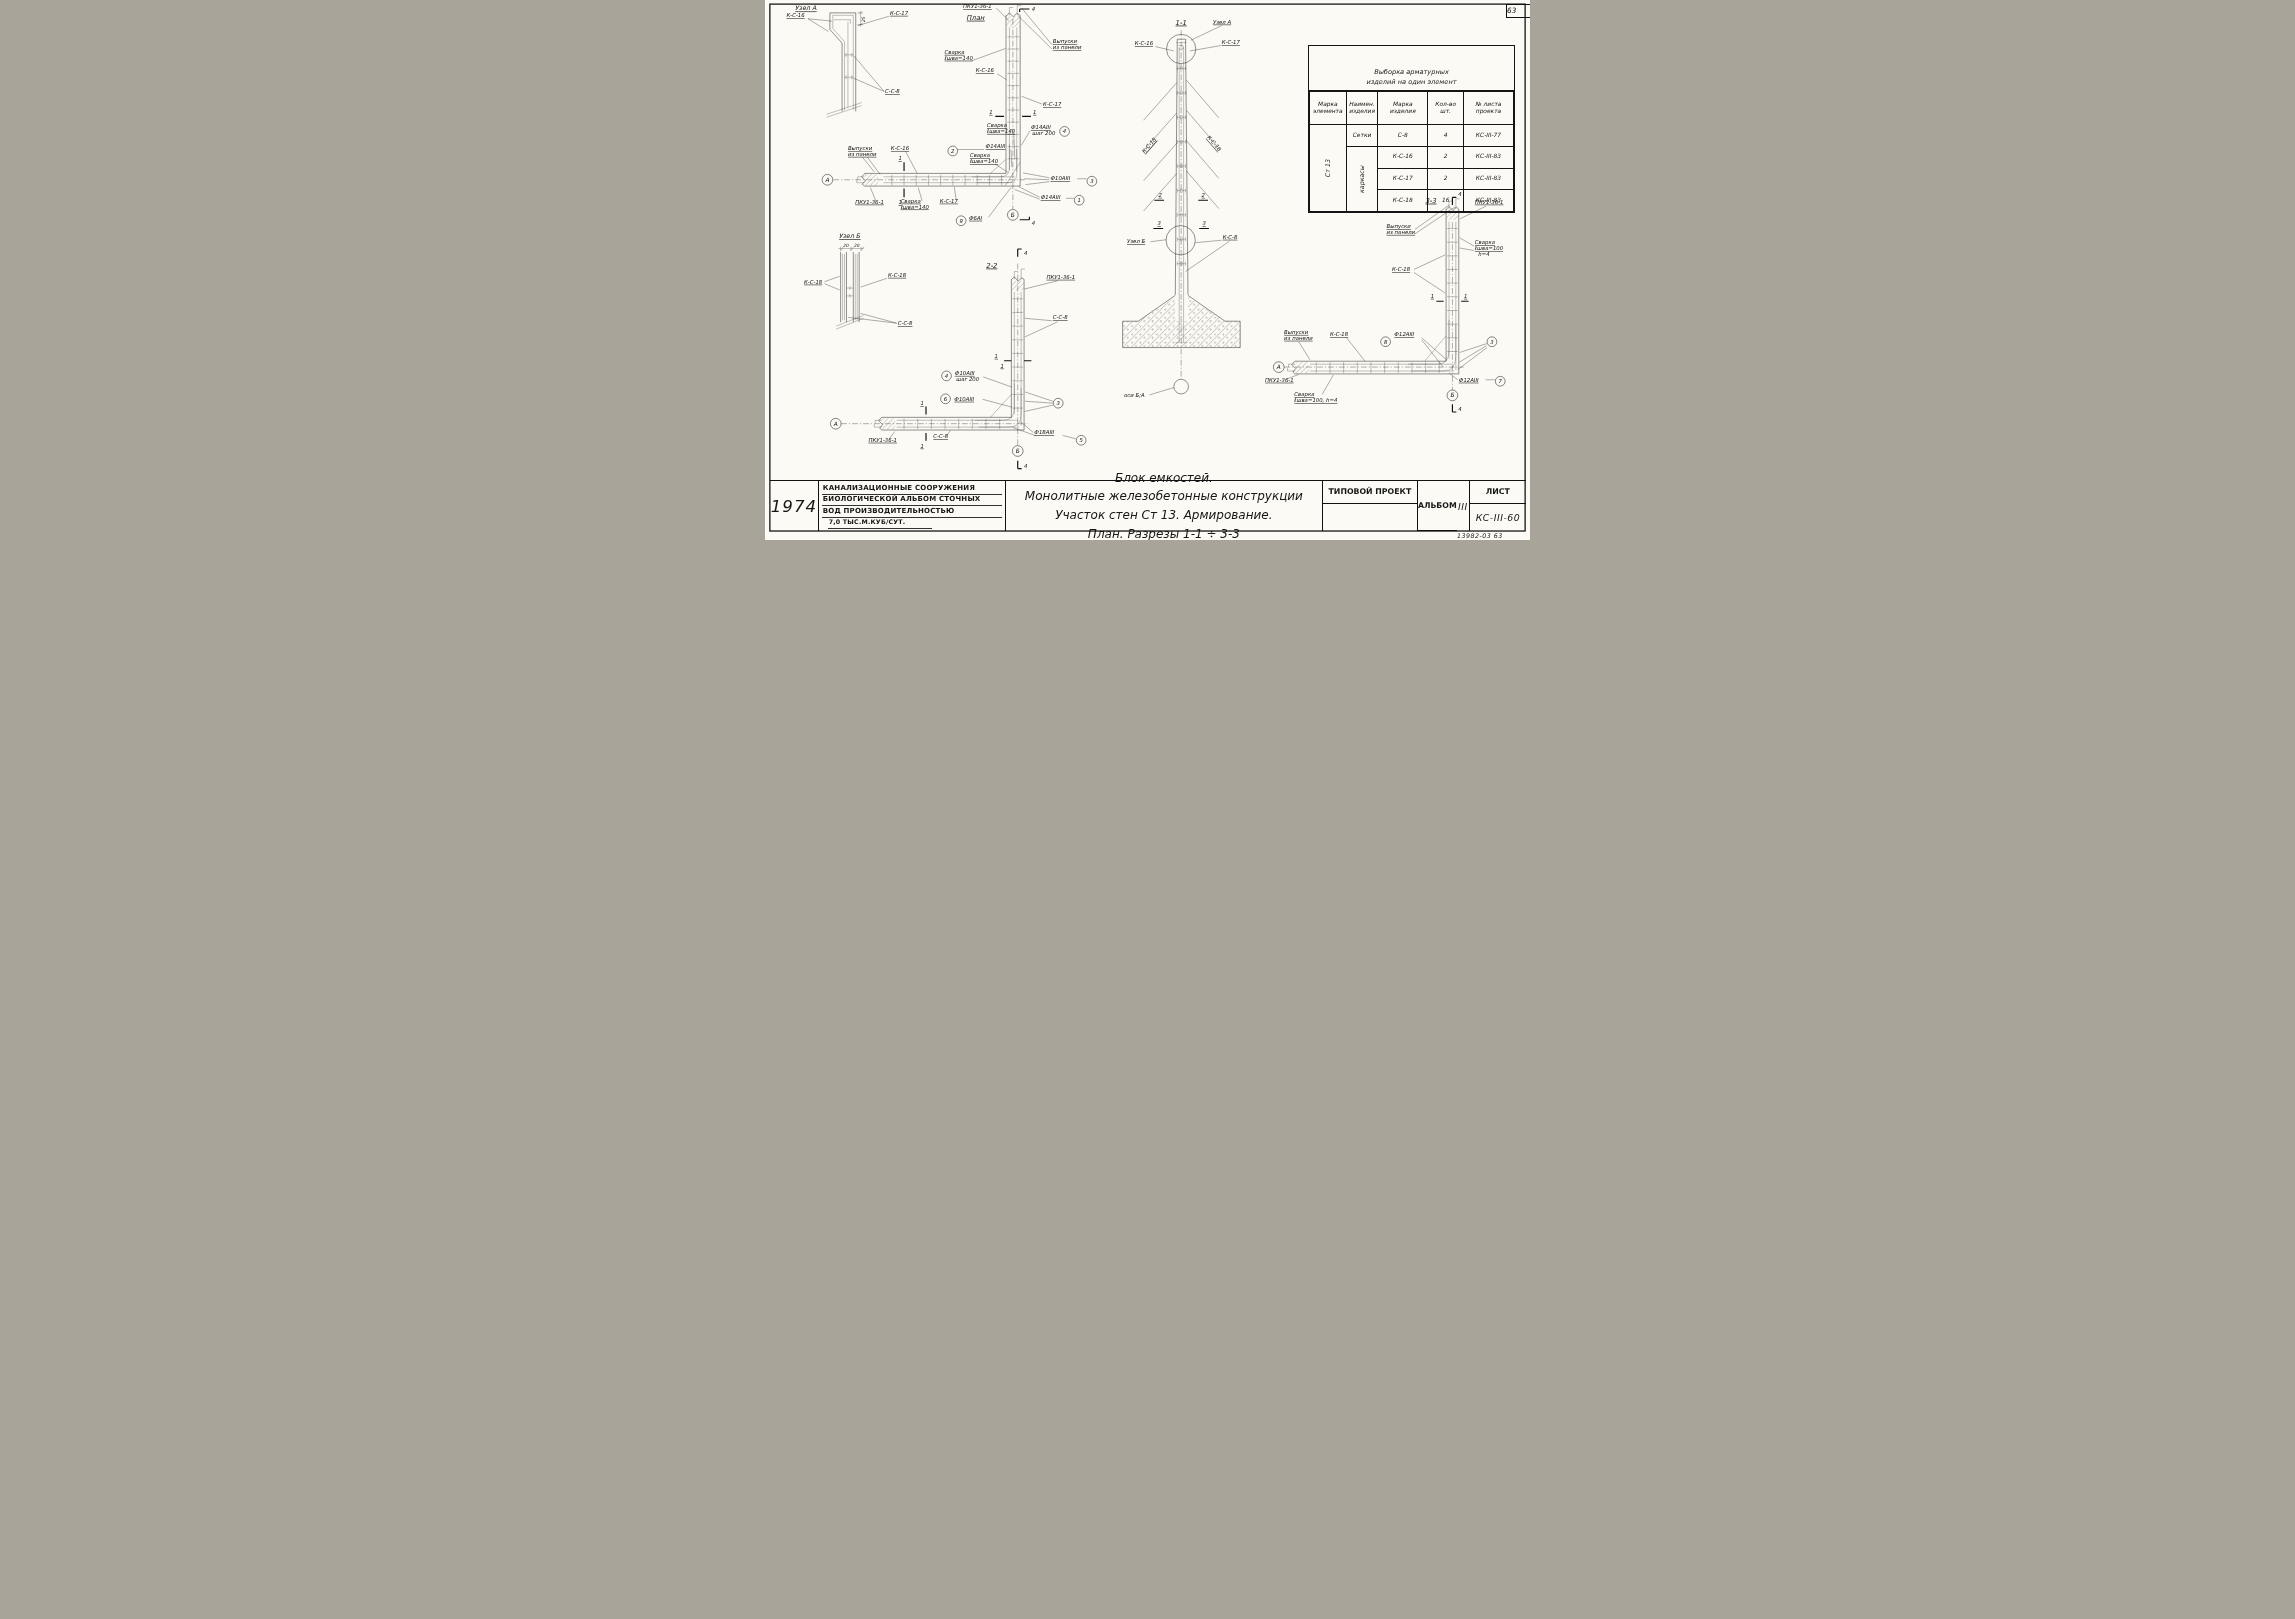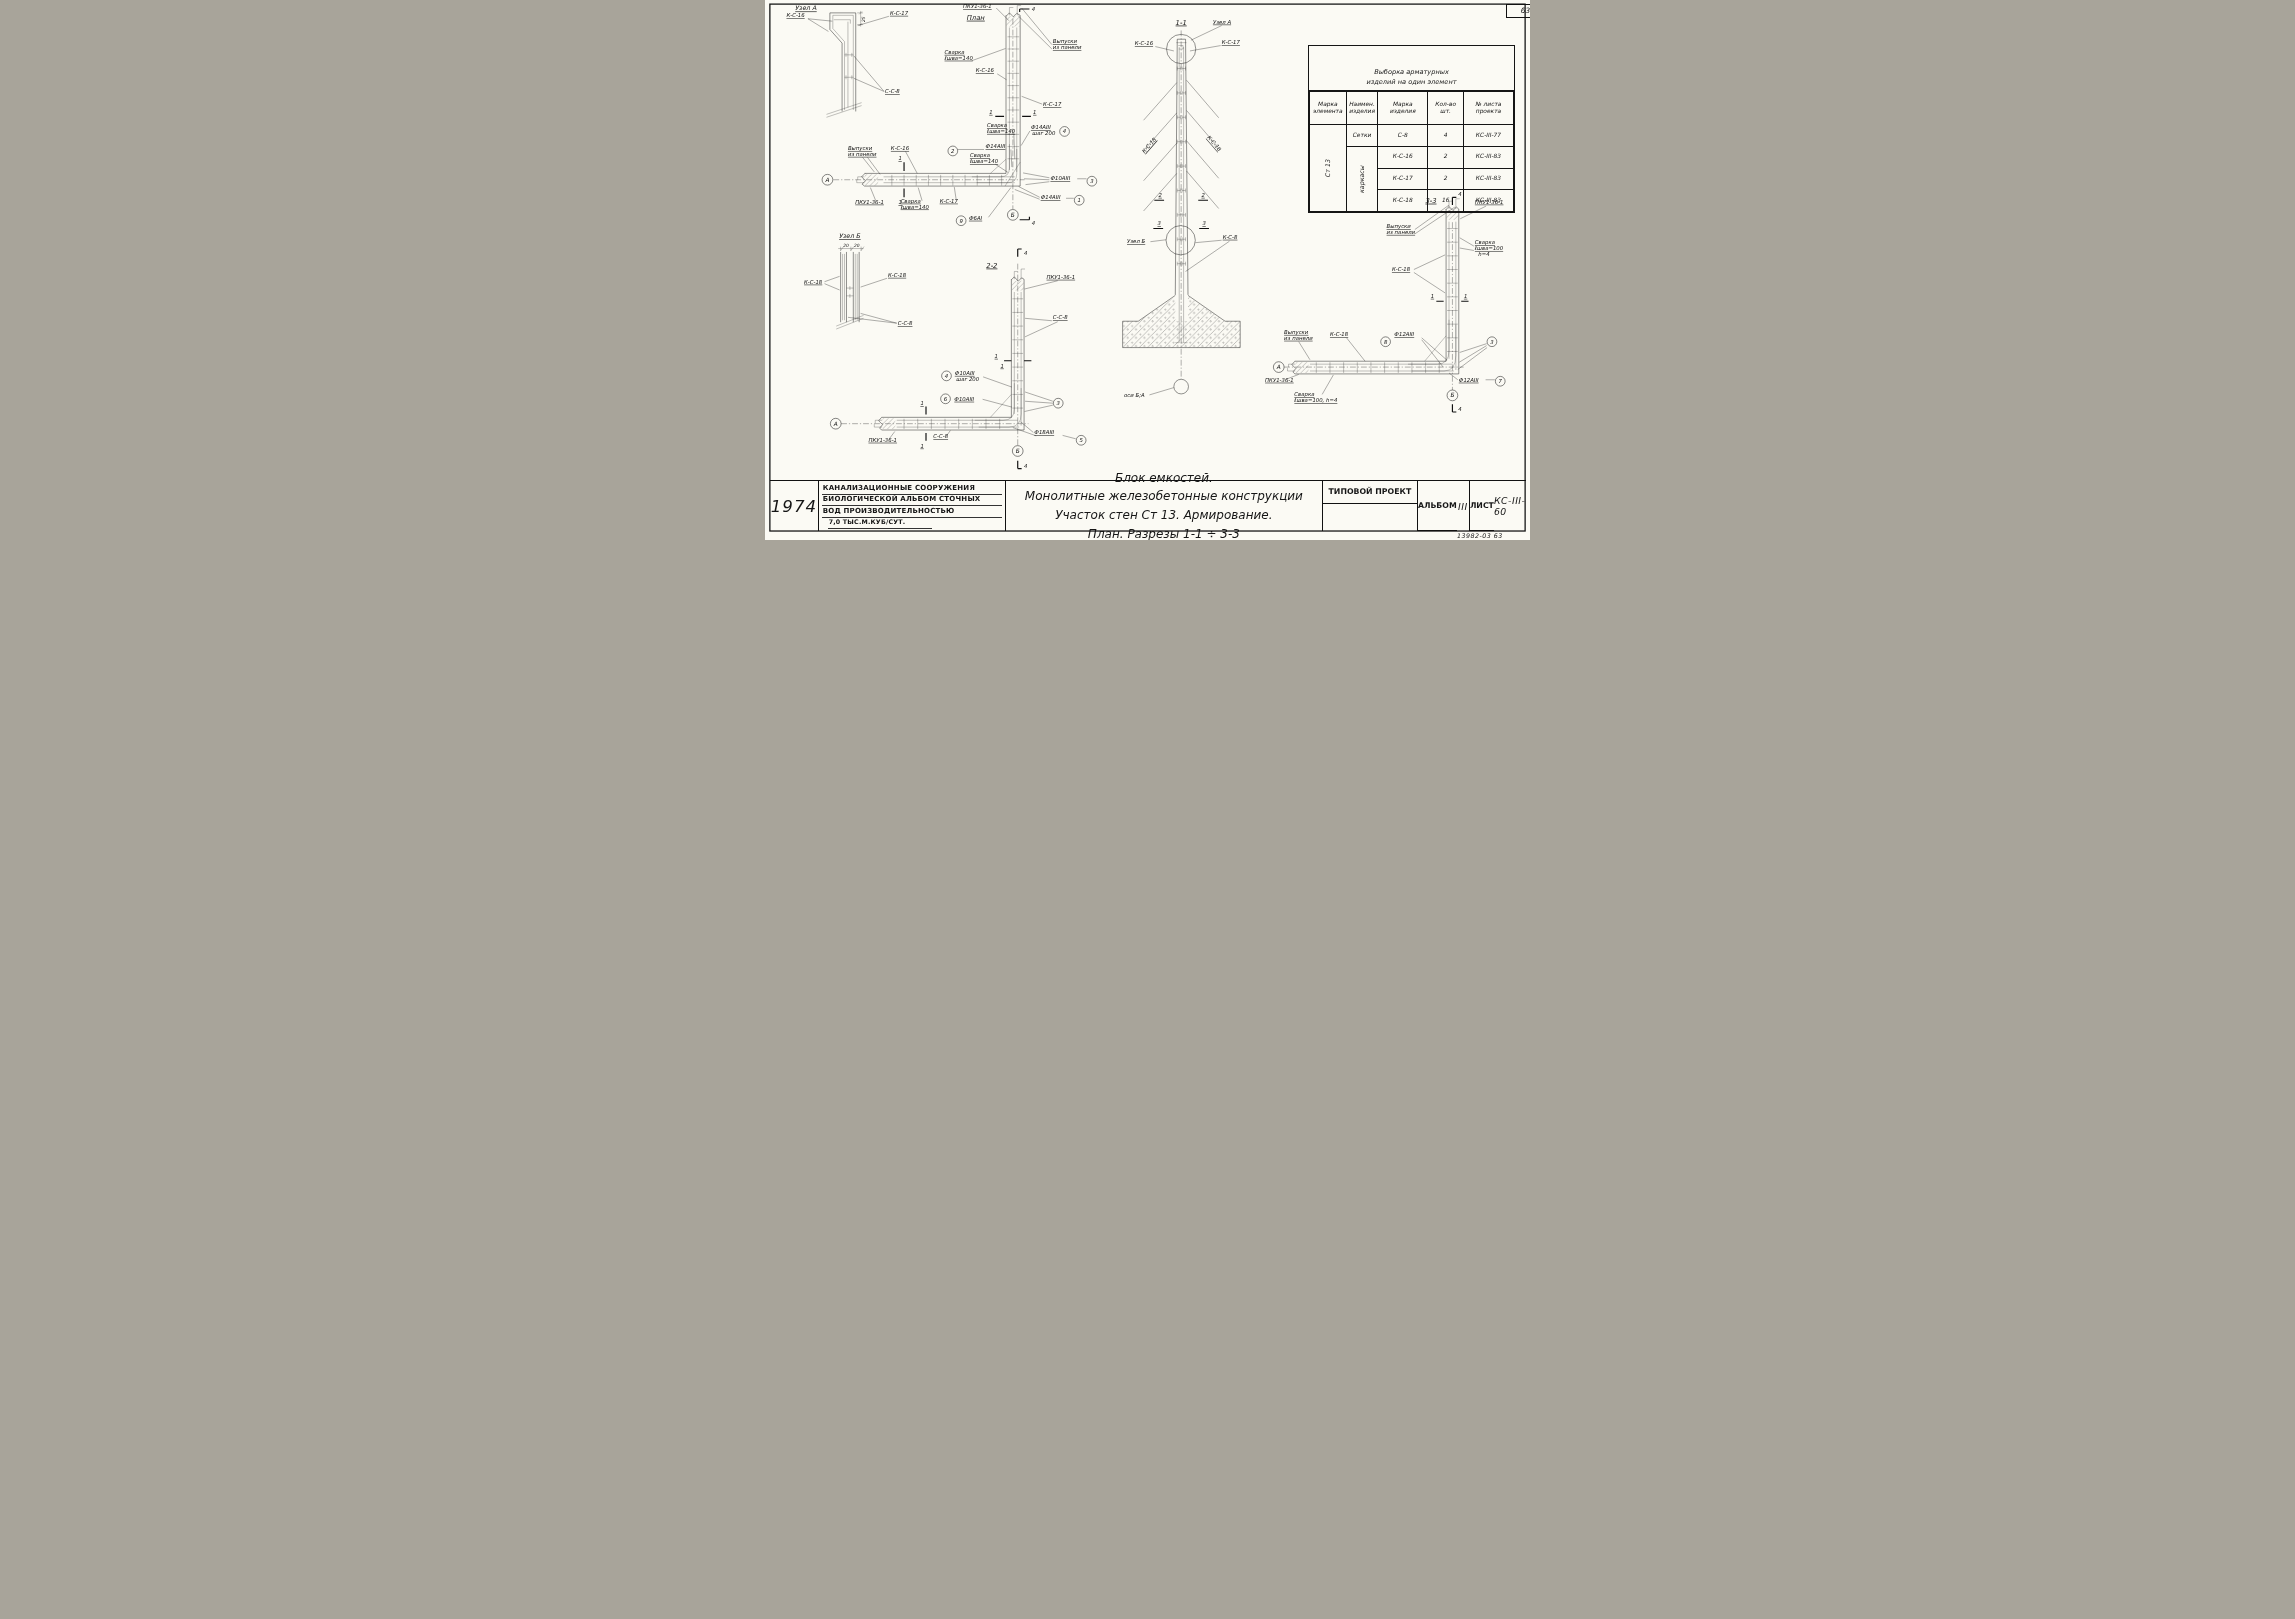--- a/index.html
+++ b/index.html
@@ -30,23 +30,23 @@
   .tblock>div{border-right:1.2px solid #111;box-sizing:border-box;}
   .tb-year{width:49px;display:flex;align-items:center;justify-content:center;font-size:16.6px;font-style:italic;letter-spacing:1px;}
   .tb-org{width:187px;display:flex;flex-direction:column;justify-content:center;text-align:left;}
   .tb-org div{font-weight:700;font-size:7px;letter-spacing:0.2px;line-height:1;padding:1.5px 1px 2px;border-bottom:0.5px solid #333;margin:0 2.9px;}
   .tb-org div:last-child{font-size:6.3px;border-bottom:0.5px solid #333;width:55%;align-self:flex-start;margin-left:8.8px;}
   .tb-desc{width:317px;display:flex;flex-direction:column;justify-content:center;text-align:center;font-style:italic;font-size:12px;line-height:1.55;}
   .tb-proj{width:95px;display:flex;flex-direction:column;gap:44px;}
   .tb-proj .lbl,.tb-album .lbl,.tb-list .lbl{flex:0 0 21.5px;display:flex;align-items:center;justify-content:center;font-weight:700;font-size:7.8px;border-bottom:1px solid #111;}
   .tb-proj .num,.tb-album .num,.tb-list .num{flex:1;display:flex;align-items:center;justify-content:center;font-style:italic;font-size:9.3px;letter-spacing:0.5px;}
   .tb-album{width:52px;display:flex;flex-direction:row;}
-  .tb-list{width:56px;display:flex;flex-direction:row;border-right:none !important;}
+  .tb-list{width:56px;display:flex;flex-direction:column;border-right:none !important;}
   .pagebox{position:absolute;left:741px;top:3.9px;width:39px;height:13.7px;border:1px solid #111;box-sizing:border-box;
-           display:flex;align-items:center;justify-content:center;font-size:7.3px;font-style:italic;font-weight:400;}
+           display:flex;align-items:center;justify-content:flex-start;font-size:7.3px;font-style:italic;font-weight:400;}
   .stamp{position:absolute;left:692px;top:532px;font-style:italic;font-size:6.3px;letter-spacing:0.5px;}
 </style>
 </head>
 <body>
 
 <div class="sheet">
 
 <svg width="765" height="540" viewBox="0 0 1568 1106">
   <defs>
     <pattern id="h" width="7" height="7" patternUnits="userSpaceOnUse" patternTransform="rotate(45)">

